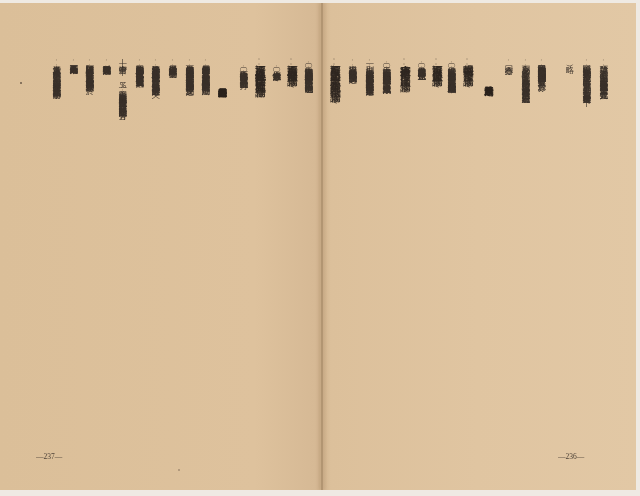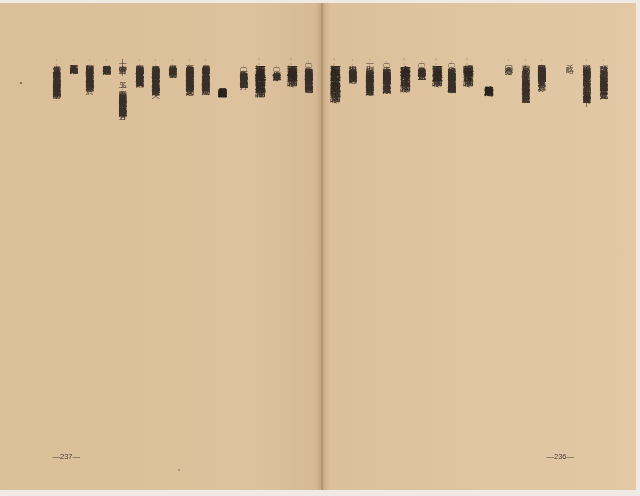--- a/index.html
+++ b/index.html
@@ -24,22 +24,22 @@
       white-space: nowrap;
       line-height: 1;
       letter-spacing: 0;
     }
     .vt .p { font-size: 0.5em; }
     .s { font-size: 8.4px; width: 10px; }
     .l { font-size: 10.6px; width: 13px; color: #2f2721; }
     .h { font-size: 9px; width: 11px; font-weight: bold; color: #2a221c; }
     .h.hl { font-size: 8.6px; }
     .pgno {
-      position: absolute; width: 44px; text-align: right;
-      font-family: Liberation Sans, sans-serif;
+      position: absolute; width: 44px; text-align: left;
+      font-family: Liberation Serif, serif;
       font-size: 7.5px; color: #4a3f35; top: 449px;
     }
   </style>
 </head>
 <body>
 
 <div class="spread">
 
   <div>
     <div class="vt s" style="left:598px;top:56px">項背強急<span class="p">。</span>心下痞塞<span class="p">。</span>胸中冤熱<span class="p">。</span>眼目牙齒疼痛<span class="p">。</span>或口舌腫痛腐爛者<span class="p">。</span>若加大黃<span class="p">。</span>其效尤捷<span class="p">。</span></div>
@@ -51,21 +51,21 @@
     <div class="vt h" style="left:482px;top:76px">發汗劑之禁忌</div>
     <div class="vt l" style="left:461px;top:54px">咽喉乾燥者<span class="p">。</span>不可發汗<span class="p">。</span>（傷寒論）</div>
     <div class="vt s" style="left:446px;top:58px">〔註〕咽喉乾燥者<span class="p">。</span>爲胃部體液缺乏之結果<span class="p">。</span>不宜更奪取之<span class="p">。</span>此發汗療法在所禁忌<span class="p">。</span>如肺結核喉頭結核者準此例<span class="p">。</span></div>
     <div class="vt l" style="left:430px;top:54px">淋家不可發汗<span class="p">。</span>發汗必便血<span class="p">。</span>（傷寒論）</div>
     <div class="vt s" style="left:416px;top:58px">〔註〕淋家爲膀胱尿道有疾患者<span class="p">。</span>便血尿血也<span class="p">。</span></div>
     <div class="vt l" style="left:398px;top:54px">瘡家雖身疼痛<span class="p">。</span>不可發汗<span class="p">。</span>汗出則痓<span class="p">。</span>（傷寒論）</div>
     <div class="vt s" style="left:381px;top:58px">〔註〕瘡家者有二說<span class="p">。</span>有謂因創而流失血者<span class="p">。</span>有謂患膿瘍骨疽骨傷等久排膿血者<span class="p">。</span>未有定論<span class="p">。</span>然減少血液組織液<span class="p">。</span></div>
     <div class="vt s" style="left:364px;top:56px">則一也<span class="p">。</span>又因雖身疼痛<span class="p">。</span>此證類似麻黃湯證之身疼痛<span class="p">。</span>恐醫有失誤之處<span class="p">。</span>故特揭不可發汗也<span class="p">。</span>本條之痓與葛根湯</div>
     <div class="vt s" style="left:347px;top:56px">證之痓異<span class="p">。</span>由發汗益失其既虛之之體液<span class="p">。</span>肌肉之營養失調所致<span class="p">。</span></div>
     <div class="vt l" style="left:328px;top:54px">衄家不可發汗<span class="p">。</span>汗出必額上陷<span class="p">。</span>脈緊急<span class="p">。</span>直視不能眴<span class="p">。</span>不得眠<span class="p">。</span>（傷寒論）</div>
-    <div class="pgno" style="left:530px">—236—</div>
+    <div class="pgno" style="left:558px">—236—</div>
   </div>
 
   <div class="gutter"></div>
 
   <div>
     <div class="vt s" style="left:303px;top:58px">〔註〕額上陷者體液亡失<span class="p">。</span>顏部組織萎縮也<span class="p">。</span>直視者眼珠不能回轉<span class="p">。</span>而注視一點也<span class="p">。</span>不得眴者不能眠也<span class="p">。</span></div>
     <div class="vt l" style="left:285px;top:54px">亡血家不可發汗<span class="p">。</span>發汗則寒慄而振<span class="p">。</span>（傷寒論）</div>
     <div class="vt s" style="left:271px;top:62px">〔註〕寒慄者寒怖振身也<span class="p">。</span></div>
     <div class="vt l" style="left:253px;top:54px">汗家不可發汗<span class="p">。</span>發汗必恍惚心亂<span class="p">。</span>小便已陰疼<span class="p">。</span>宜禹餘糧丸<span class="p">。</span>（傷寒論）</div>
     <div class="vt s" style="left:238px;top:62px">〔註〕陰疼陰部小便已而疼者<span class="p">。</span>用蓋當尿道口也<span class="p">。</span>禹餘糧丸方後世不傳<span class="p">。</span></div>

